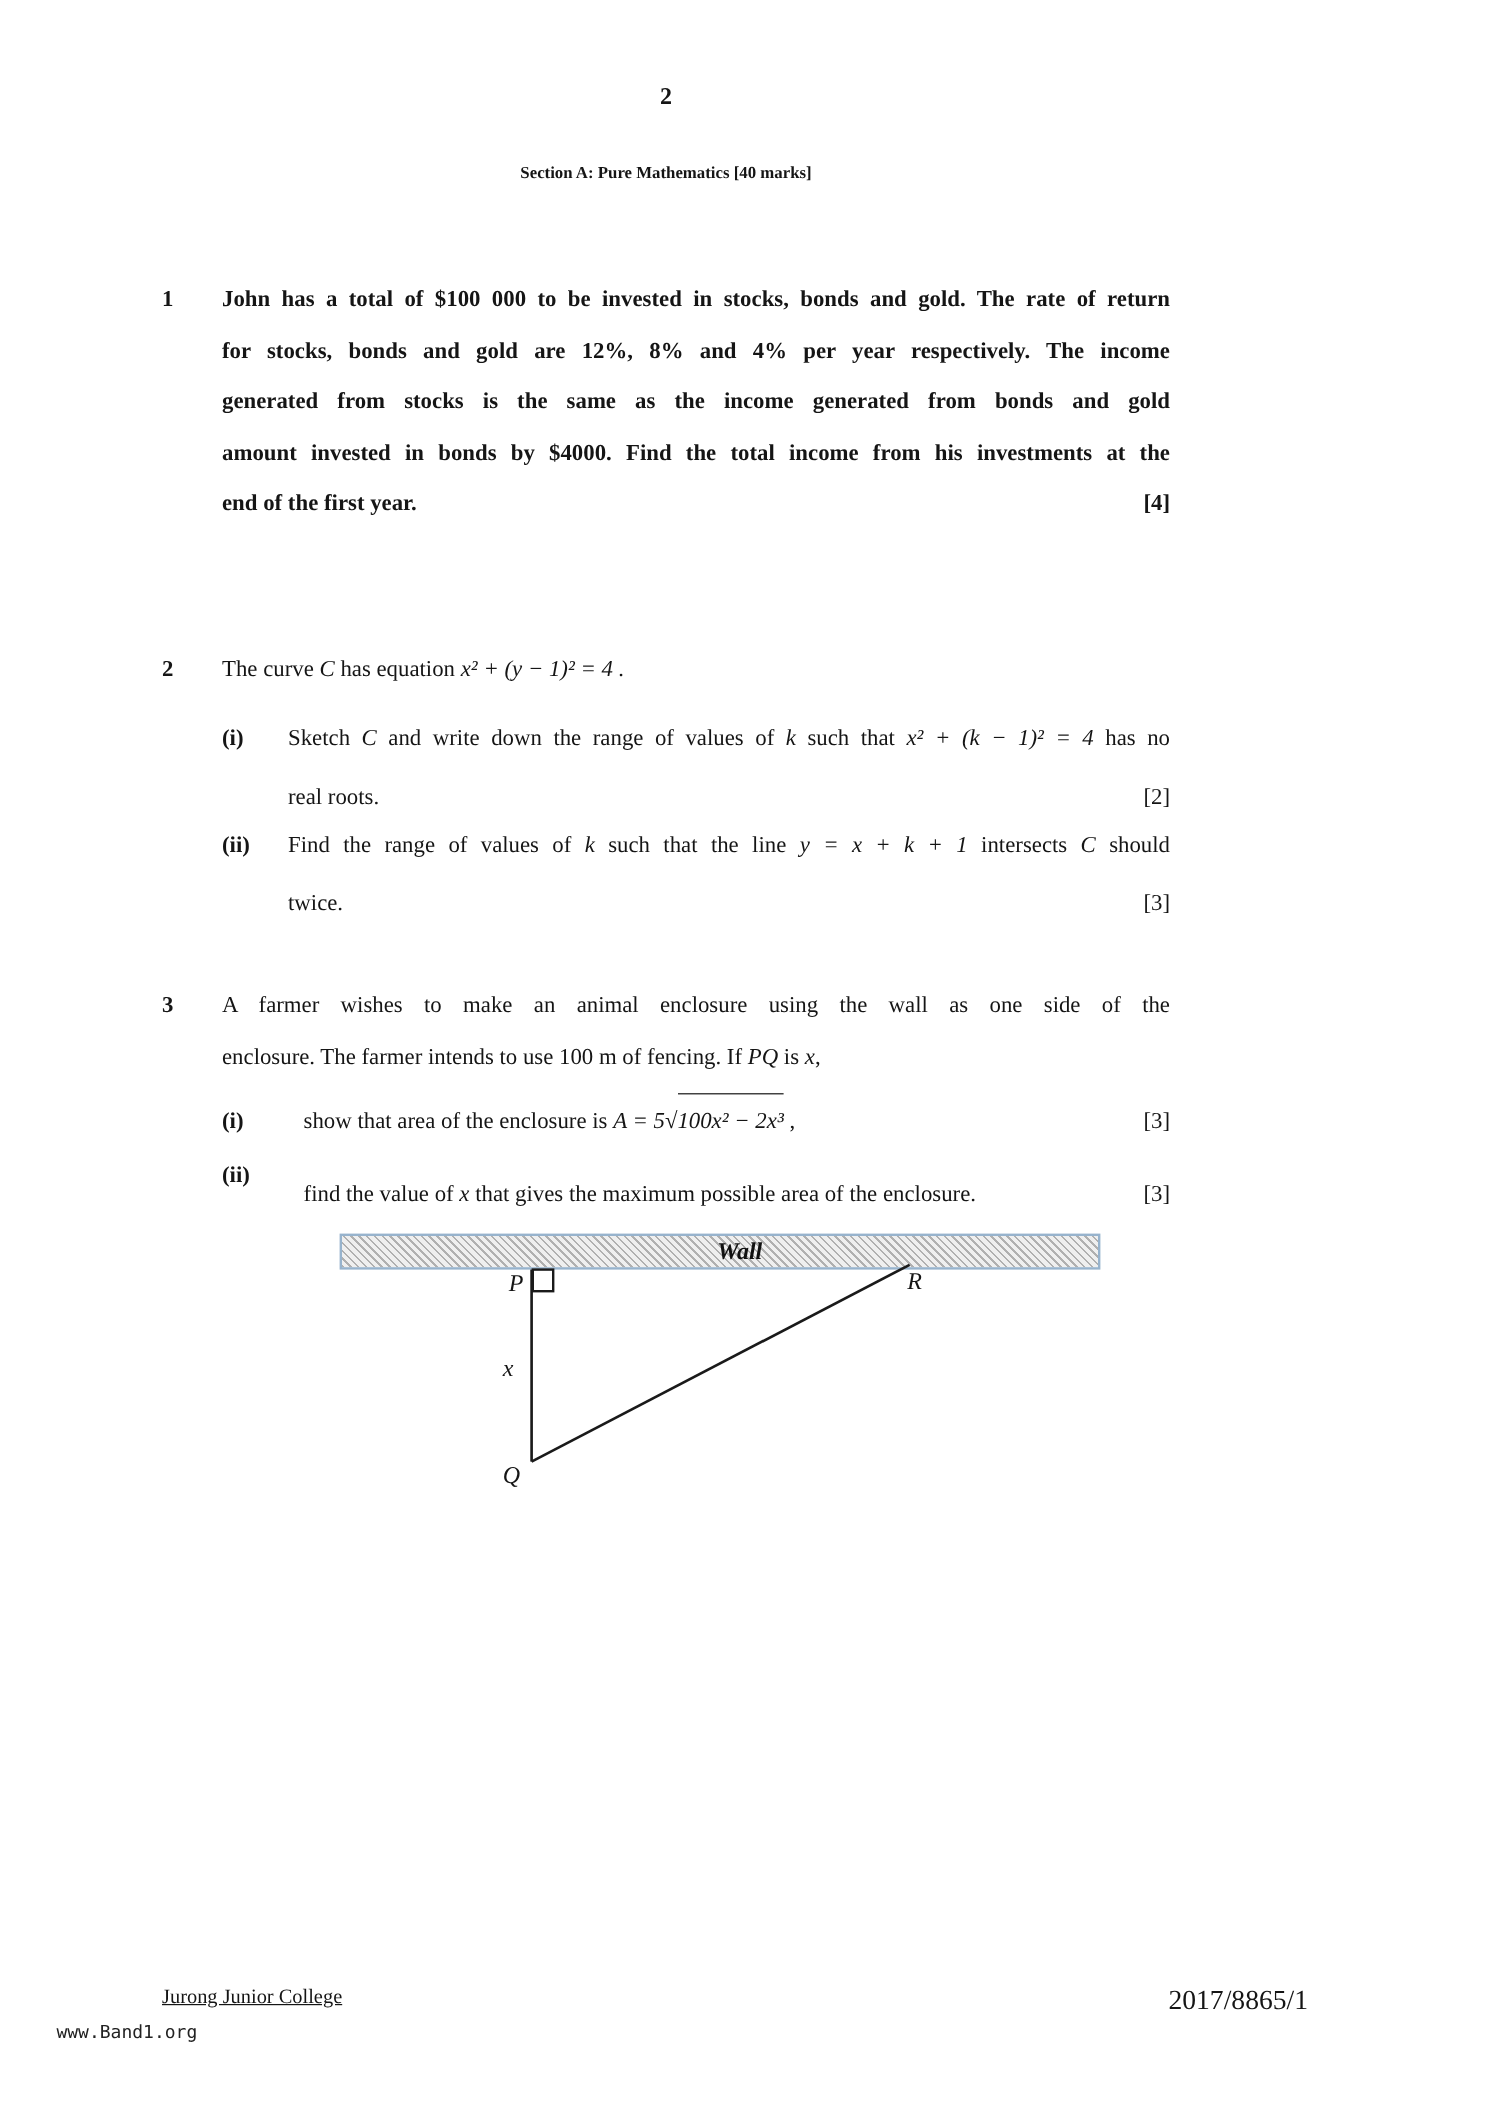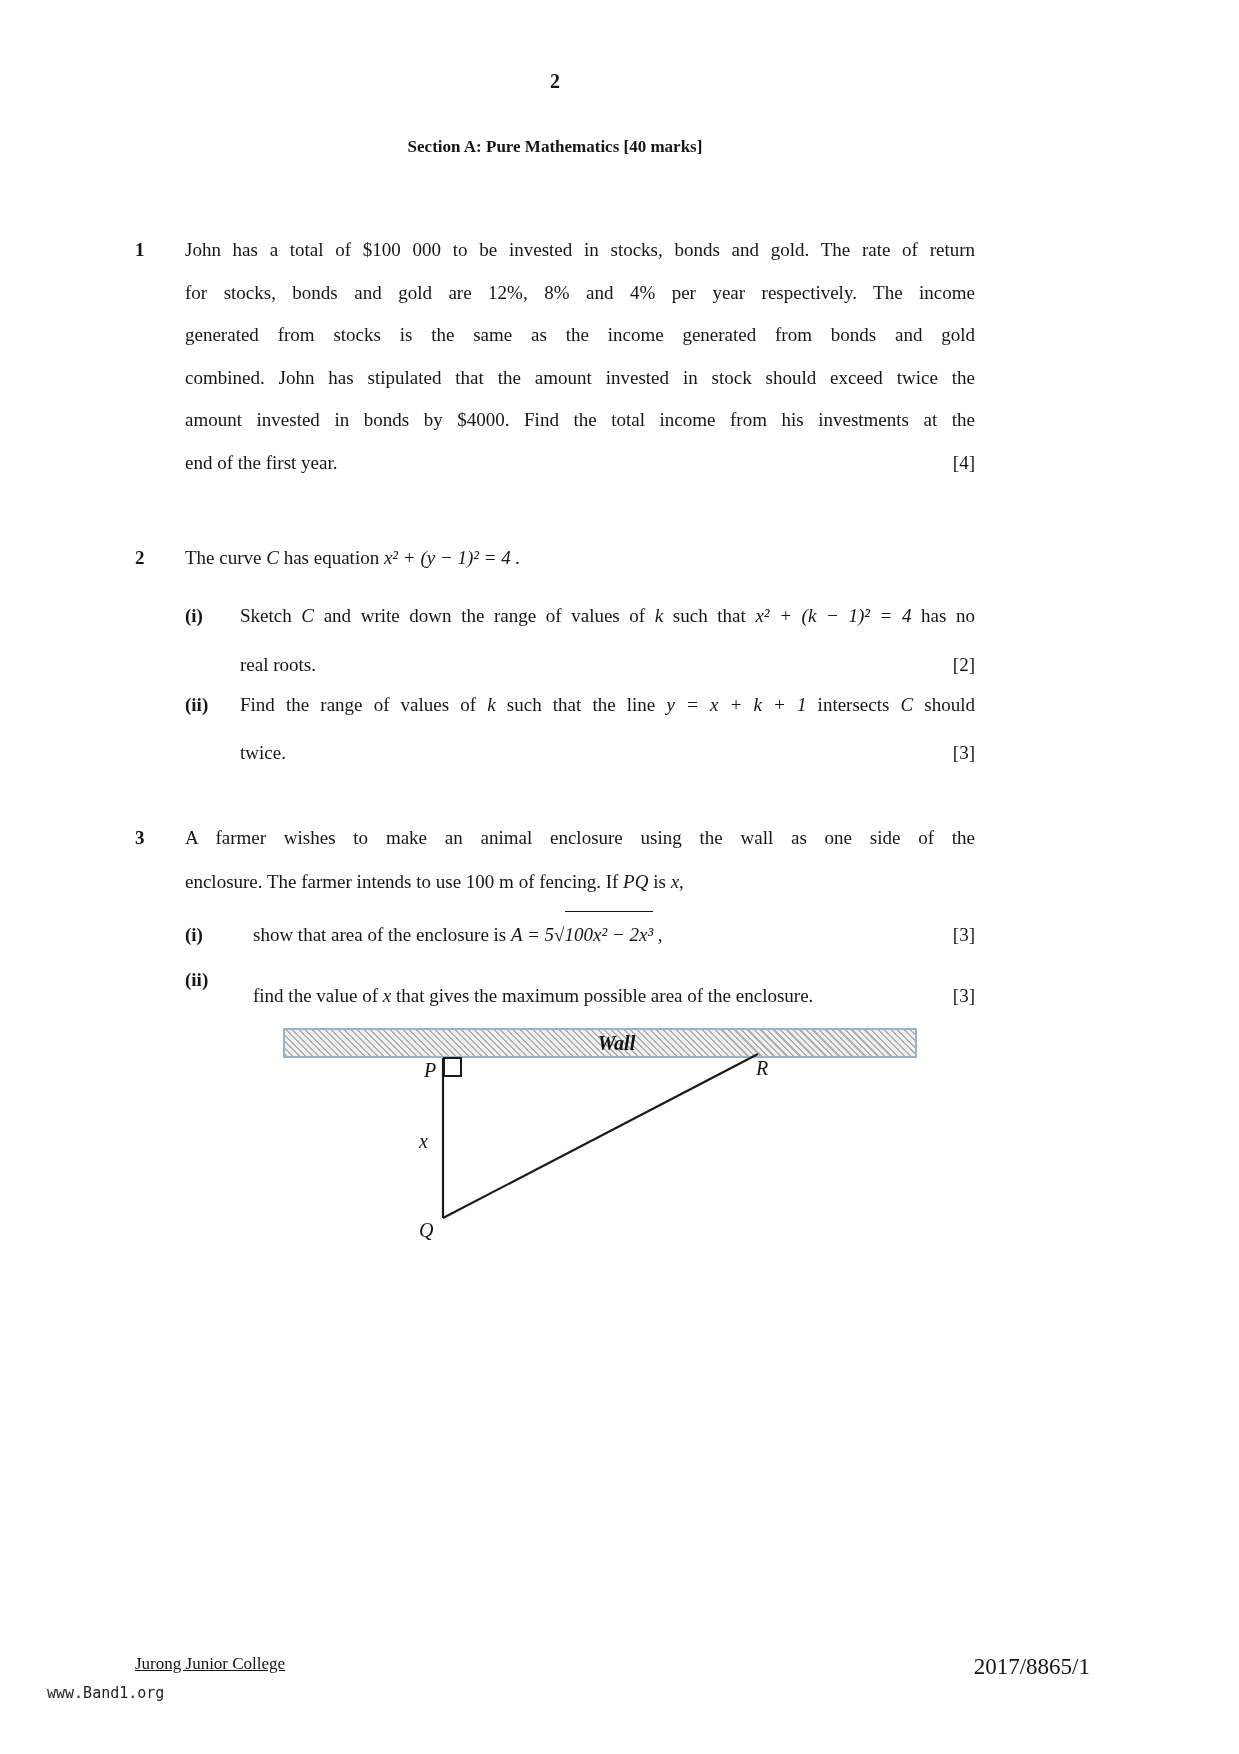--- a/index.html
+++ b/index.html
@@ -3,36 +3,36 @@
 <meta charset="utf-8">
 <style>
   html,body { margin:0; padding:0; background:#ffffff; }
   .page {
     position:relative; width:1239px; height:1754px; background:#ffffff;
     color:#151515; font-family:"Liberation Serif", serif; font-size:19px;
     overflow:hidden;
   }
   .centered { position:absolute; left:135px; width:840px; text-align:center; }
   .page-number { top:70px; font-weight:bold; font-size:20px; }
-  .section-title { top:137px; font-weight:bold; font-size:17px; }
+  .section-title { top:137px; font-weight:bold; font-size:14px; }
 
   .qnum { position:absolute; left:135px; font-weight:bold; }
   .qblock { position:absolute; left:185px; width:790px; }
   .jline { text-align:justify; text-align-last:justify; -moz-text-align-last:justify; }
   .lline { text-align:left; }
   .lastline { display:flex; justify-content:space-between; text-align:center; }
 
   .part-label { position:absolute; font-weight:bold; }
   .part-body { position:absolute; }
 
   .math { font-style:italic; }
   .radicand { border-top:1.6px solid #151515; padding-top:12px; }
 
   
-  #q1-block   { top:229px;  line-height:42.6px; }
+  #q1-block   { top:229px;  line-height:42.6px;font-weight:bold; }
   #q2-intro   { top:537px;  line-height:42px; }
   #q2-pi-lab  { top:591px;  left:185px; line-height:49px; }
   #q2-pi      { top:591px;  left:240px; width:735px; line-height:49px; }
   #q2-pii-lab { top:681px;  left:185px; line-height:48px; }
   #q2-pii     { top:681px;  left:240px; width:735px; line-height:48px; }
   #q3-intro   { top:816px;  line-height:44px; }
   #q3-pi-lab  { top:913px;  left:185px; line-height:44px; }
   #q3-pi      { top:913px;  left:253px; width:722px; line-height:44px; }
   #q3-pii-lab { top:958px;  left:185px; line-height:44px; }
   #q3-pii     { top:974px;  left:253px; width:722px; line-height:44px; }
@@ -64,21 +64,20 @@
 <div class="page">
 
   <div class="centered page-number">2</div>
   <div class="centered section-title">Section A: Pure Mathematics [40 marks]</div>
 
   <div class="qnum" style="top:229px; line-height:42.6px;">1</div>
   <div class="qblock" id="q1-block">
     <div class="jline">John has a total of $100 000 to be invested in stocks, bonds and gold. The rate of return</div>
     <div class="jline">for stocks, bonds and gold are 12%, 8% and 4% per year respectively. The income</div>
     <div class="jline">generated from stocks is the same as the income generated from bonds and gold</div>
-    <div class="jline">combined. John has stipulated that the amount invested in stock should exceed twice the</div>
     <div class="jline">amount invested in bonds by $4000. Find the total income from his investments at the</div>
     <div class="lastline">
       <span>end of the first year.</span>
       <span>[4]</span>
     </div>
   </div>
 
   <div class="qnum" style="top:537px; line-height:42px;">2</div>
   <div class="qblock lline" id="q2-intro">
     <span>The curve </span><span class="math">C</span><span> has equation </span><span class="math">x² + (y − 1)² = 4 .</span>

